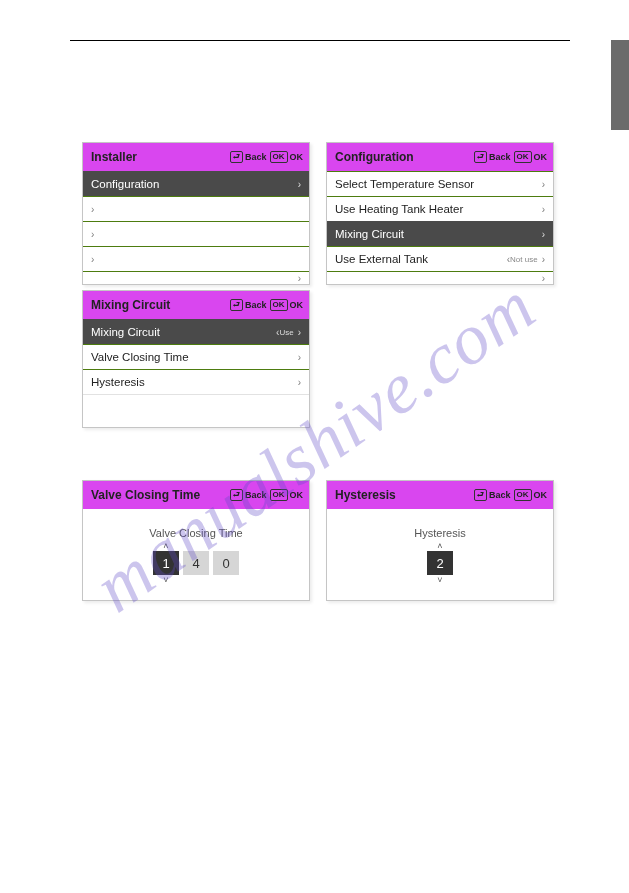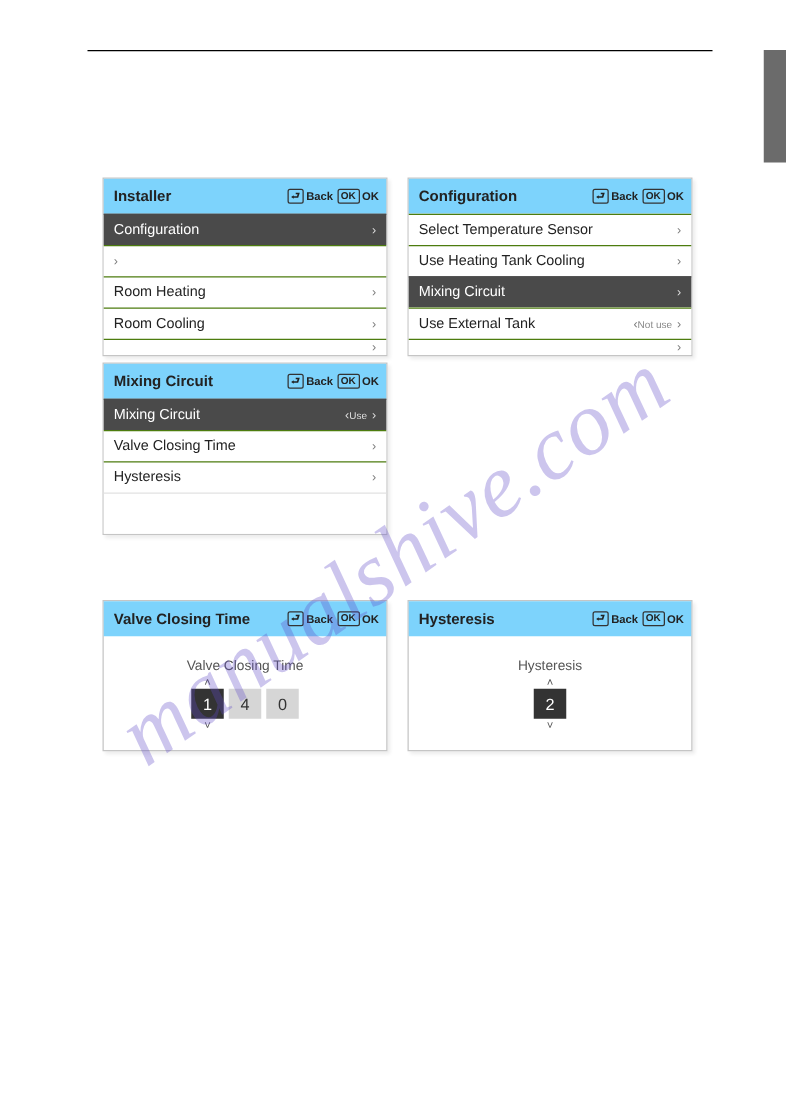--- a/index.html
+++ b/index.html
@@ -28,21 +28,21 @@
     background: #6b6b6b;
   }
   .panel {
     position: absolute;
     width: 226px;
     background: #fff;
     border: 1px solid #c5c5c5;
     box-shadow: 2px 2px 3px rgba(0,0,0,0.08);
   }
   .panel-head {
-    background: #7dd3fc;
+    background: #d946ef;
     height: 28px;
     display: flex;
     align-items: center;
     padding: 0 6px 0 8px;
     font-size: 12px;
     font-weight: bold;
     color: #222;
   }
   .panel-head .title { flex: 1; }
   .btn-icon {
@@ -167,25 +167,23 @@
       </span>
   </div>
   <div class="row sel">
       <span class="label">Configuration</span>
       <span class="chev">›</span>
     </div>
   <div class="row">
       <span class="chev">›</span>
     </div>
   <div class="row">
-      <span class="label">Room Heating</span>
-      <span class="chev">›</span>
-    </div>
-  <div class="row">
-      <span class="label">Room Cooling</span>
+      <span class="chev">›</span>
+    </div>
+  <div class="row">
       <span class="chev">›</span>
     </div>
   <div class="row partial">
       <span class="label"></span>
       <span class="chev">›</span>
     </div>
 </div>
 
 <div class="panel" style="left:326px; top:142px;">
   <div class="panel-head">
@@ -197,21 +195,21 @@
     <span class="btn-icon">
         <span class="box">OK</span>
         <span>OK</span>
       </span>
   </div>
   <div class="row">
       <span class="label">Select Temperature Sensor</span>
       <span class="chev">›</span>
     </div>
   <div class="row">
-      <span class="label">Use Heating Tank Cooling</span>
+      <span class="label">Use Heating Tank Heater</span>
       <span class="chev">›</span>
     </div>
   <div class="row sel">
       <span class="label">Mixing Circuit</span>
       <span class="chev">›</span>
     </div>
   <div class="row">
       <span class="label">Use External Tank</span>
       <span class="chev">‹</span>
       <span class="tag">Not use</span>

